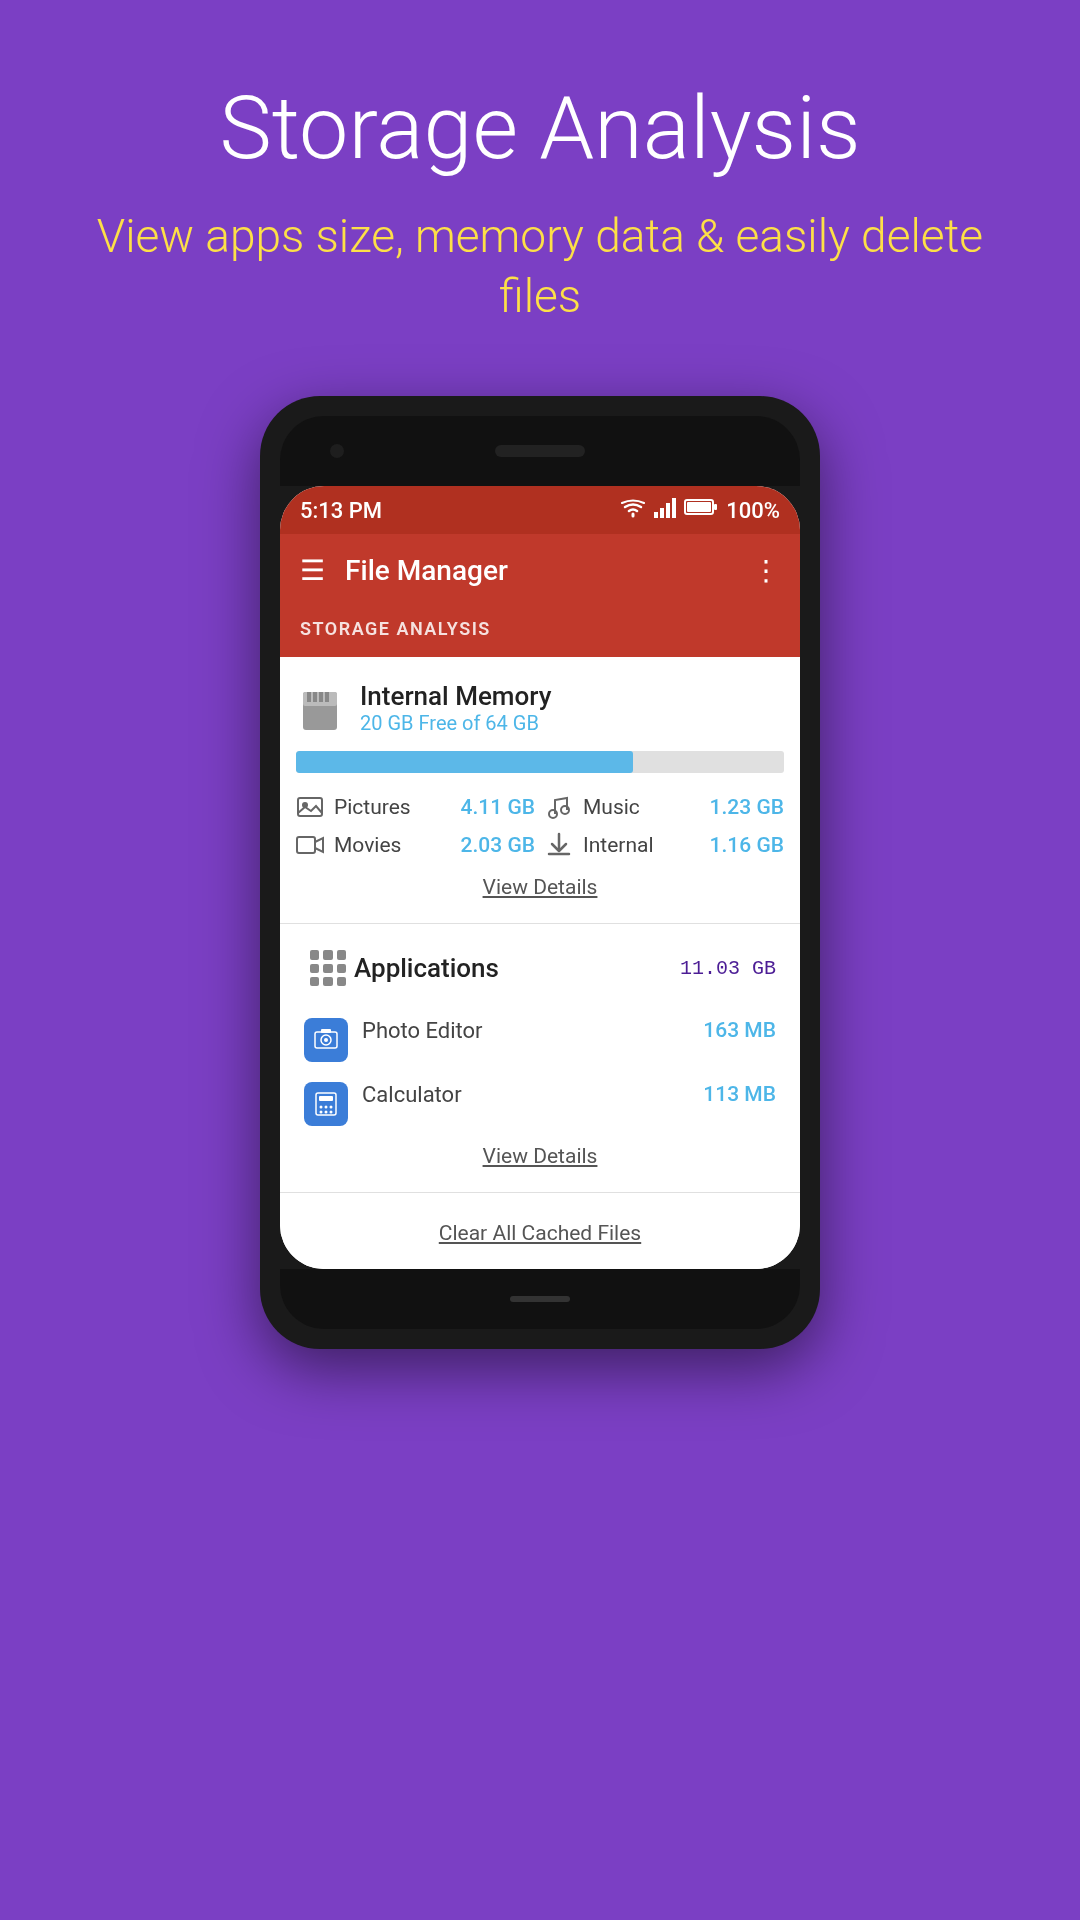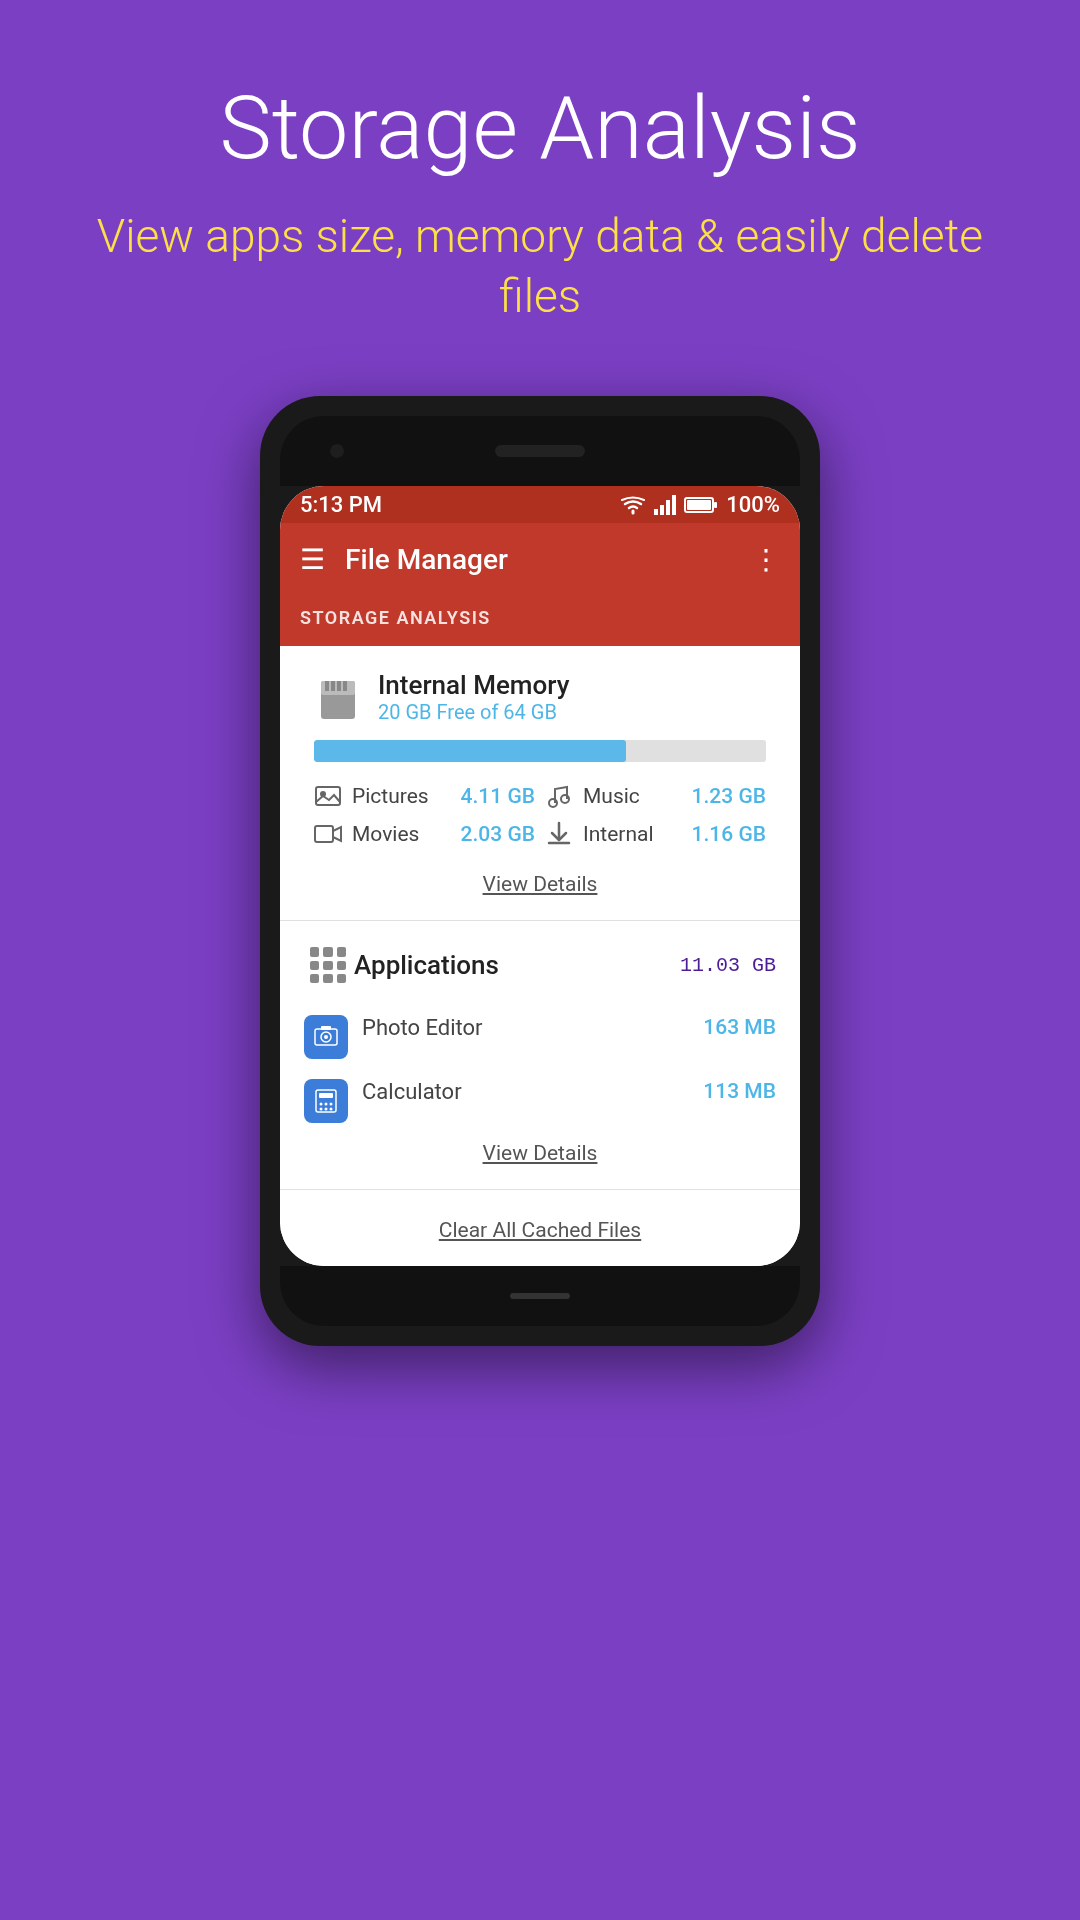--- a/index.html
+++ b/index.html
@@ -51,33 +51,32 @@
 
     .phone-inner {
       background: #ffffff;
       border-radius: 44px;
       overflow: hidden;
     }
 
     
     .status-bar {
       background: #b03020;
-      height: 37px;
+      height: 48px;
       display: flex;
       align-items: center;
       justify-content: space-between;
       padding: 0 20px;
       color: white;
       font-size: 22px;
       font-weight: 500;
     }
 
     .status-right {
       display: flex;
-      align-items: center;
       gap: 8px;
     }
 
     
     .app-bar {
       background: #c0392b;
       height: 72px;
       display: flex;
       align-items: center;
       padding: 0 20px;
@@ -112,21 +111,21 @@
     }
 
     
     .content-area {
       background: #ffffff;
       flex: 1;
     }
 
     
     .storage-section {
-      padding: 24px 34px 16px;
+      padding: 24px 16px 16px;
     }
 
     .storage-header {
       display: flex;
       align-items: center;
       gap: 16px;
       margin-bottom: 16px;
     }
 
     .sd-icon {
@@ -161,21 +160,21 @@
     .progress-bar-fill {
       height: 100%;
       background: #5cb8e8;
       border-radius: 3px;
     }
 
     .storage-grid {
       display: grid;
       grid-template-columns: 1fr 1fr;
       gap: 10px 10px;
-      margin-bottom: 16px;
+      margin-bottom: 8px;
     }
 
     .storage-item {
       display: flex;
       align-items: center;
       gap: 10px;
     }
 
     .storage-item-icon {
       width: 28px;

